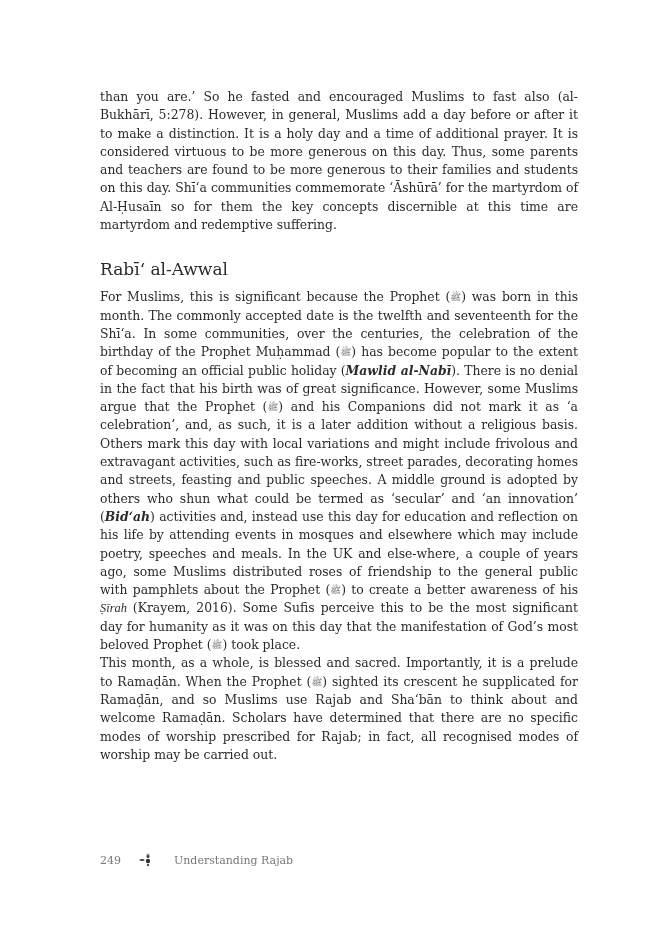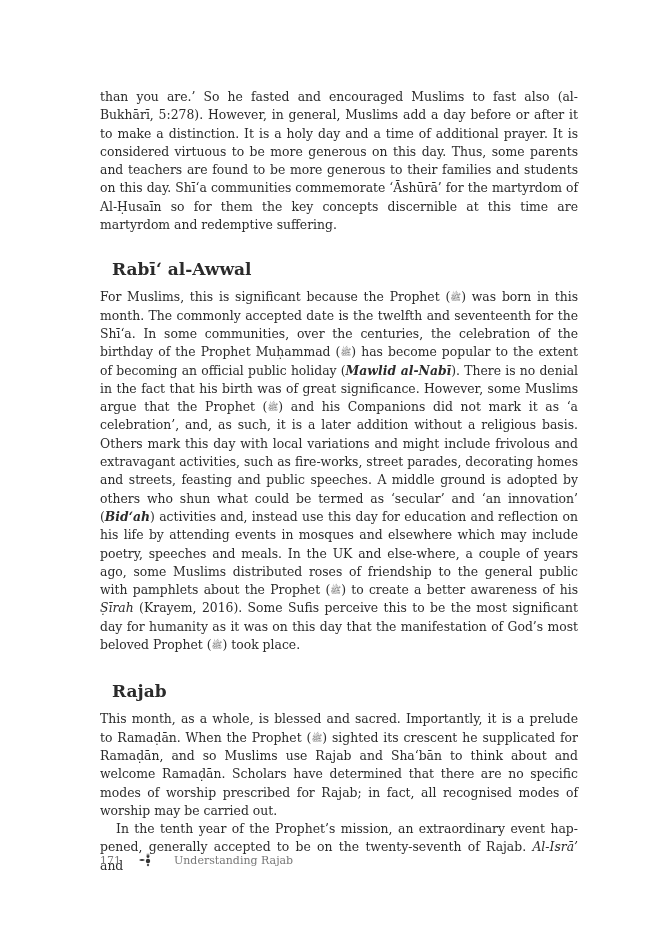--- a/index.html
+++ b/index.html
@@ -8,56 +8,54 @@
     position: absolute; left: 100px; top: 88px; width: 478px;
     font-family: "DejaVu Serif", serif;
     color: #2b2b2b;
     font-size: 12.4px;
     line-height: 18.3px;
   }
   p { margin: 0; text-align: justify; hyphens: manual; }
   p.indent { text-indent: 16px; }
   h2 {
     font-family: "DejaVu Serif", serif;
-    font-weight: bold;
+    font-weight: normal;
     font-size: 17px;
     line-height: 22px;
     color: #2b2b2b;
-    margin: 12px;
+    margin: 0;
   }
   .h-rabi { margin-top: 24px; margin-bottom: 8px; }
   .h-rajab { margin-top: 26px; margin-bottom: 8px; }
   em.bi { font-weight: bold; }
-  em.i { font-style: italic; }
+  em.i { font-style: italic; font-family: Liberation Serif, serif; }
   .saw { display: inline-block; font-size: 9px; vertical-align: 1px; color: #555; }
   .footer {
     position: absolute; left: 100px; top: 852px;
     font-family: "DejaVu Serif", serif;
     font-size: 11px; color: #777;
     display: flex; align-items: center;
   }
   .footer .num { width: 38px; }
   .footer .orn { width: 36px; height: 16px; display: inline-block; }
 </style>
 </head>
 <body>
 
 <div class="page">
   <p>than you are.’ So he fasted and encouraged Muslims to fast also (al-Bukhārī, 5:278). However, in general, Muslims add a day before or after it to make a distinction. It is a holy day and a time of additional prayer. It is considered virtuous to be more generous on this day. Thus, some parents and teachers are found to be more generous to their families and students on this day. Shī‘a communities commemorate ‘Āshūrā’ for the martyrdom of Al-Ḥusaīn so for them the key concepts discernible at this time are martyrdom and redemptive suffering.</p>
 
   <h2 class="h-rabi">Rabī‘ al-Awwal</h2>
   <p><span>For Muslims, this is significant because the Prophet (</span><span class="saw">ﷺ</span><span>) was born in this month. The commonly accepted date is the twelfth and seventeenth for the Shī‘a. In some communities, over the centuries, the celebration of the birthday of the Prophet Muḥammad (</span><span class="saw">ﷺ</span><span>) has become popular to the extent of becoming an official public holiday (</span><em class="bi">Mawlid al-Nabī</em><span>). There is no denial in the fact that his birth was of great significance. However, some Muslims argue that the Prophet (</span><span class="saw">ﷺ</span><span>) and his Companions did not mark it as ‘a celebration’, and, as such, it is a later addition without a religious basis. Others mark this day with local variations and might include frivolous and extravagant activities, such as fire-works, street parades, decorating homes and streets, feasting and public speeches. A middle ground is adopted by others who shun what could be termed as ‘secular’ and ‘an innovation’ (</span><em class="bi">Bid‘ah</em><span>) activities and, instead use this day for education and reflection on his life by attending events in mosques and elsewhere which may include poetry, speeches and meals. In the UK and else-where, a couple of years ago, some Muslims distributed roses of friendship to the general public with pamphlets about the Prophet (</span><span class="saw">ﷺ</span><span>) to create a better awareness of his </span><em class="i">Ṣīrah</em><span> (Krayem, 2016). Some Sufis perceive this to be the most significant day for humanity as it was on this day that the manifestation of God’s most beloved Prophet (</span><span class="saw">ﷺ</span><span>) took place.</span></p>
 
-  <h2 class="h-rajab">Rajab</h2>
   <p><span>This month, as a whole, is blessed and sacred. Importantly, it is a prelude to Ramaḍān. When the Prophet (</span><span class="saw">ﷺ</span><span>) sighted its crescent he supplicated for Ramaḍān, and so Muslims use Rajab and Sha‘bān to think about and welcome Ramaḍān. Scholars have determined that there are no specific modes of worship prescribed for Rajab; in fact, all recognised modes of worship may be carried out.</span></p>
-  <p class="indent"><span>In the tenth year of the Prophet’s mission, an extraordinary event hap-pened, generally accepted to be on the twenty-seventh of Rajab. </span><em class="i">Al-Isrā’</em><span> and</span></p>
 </div>
 
 <div class="footer">
-  <span class="num">171</span>
+  <span class="num">249</span>
   <span class="orn">
     <svg width="16" height="16" viewBox="0 0 16 16">
       <path d="M9 1 L10 4 L11 1 L11.5 5 Q10 7 8.5 5 Z" fill="#333"></path>
       <path d="M1 8 Q4 6 7 8 Q4 10 1 8 Z" fill="#333"></path>
       <circle cx="10" cy="9" r="2.2" fill="#333"></circle>
       <circle cx="10" cy="13" r="1.2" fill="#555"></circle>
     </svg>
   </span>
   <span>Understanding Rajab</span>
 </div>

